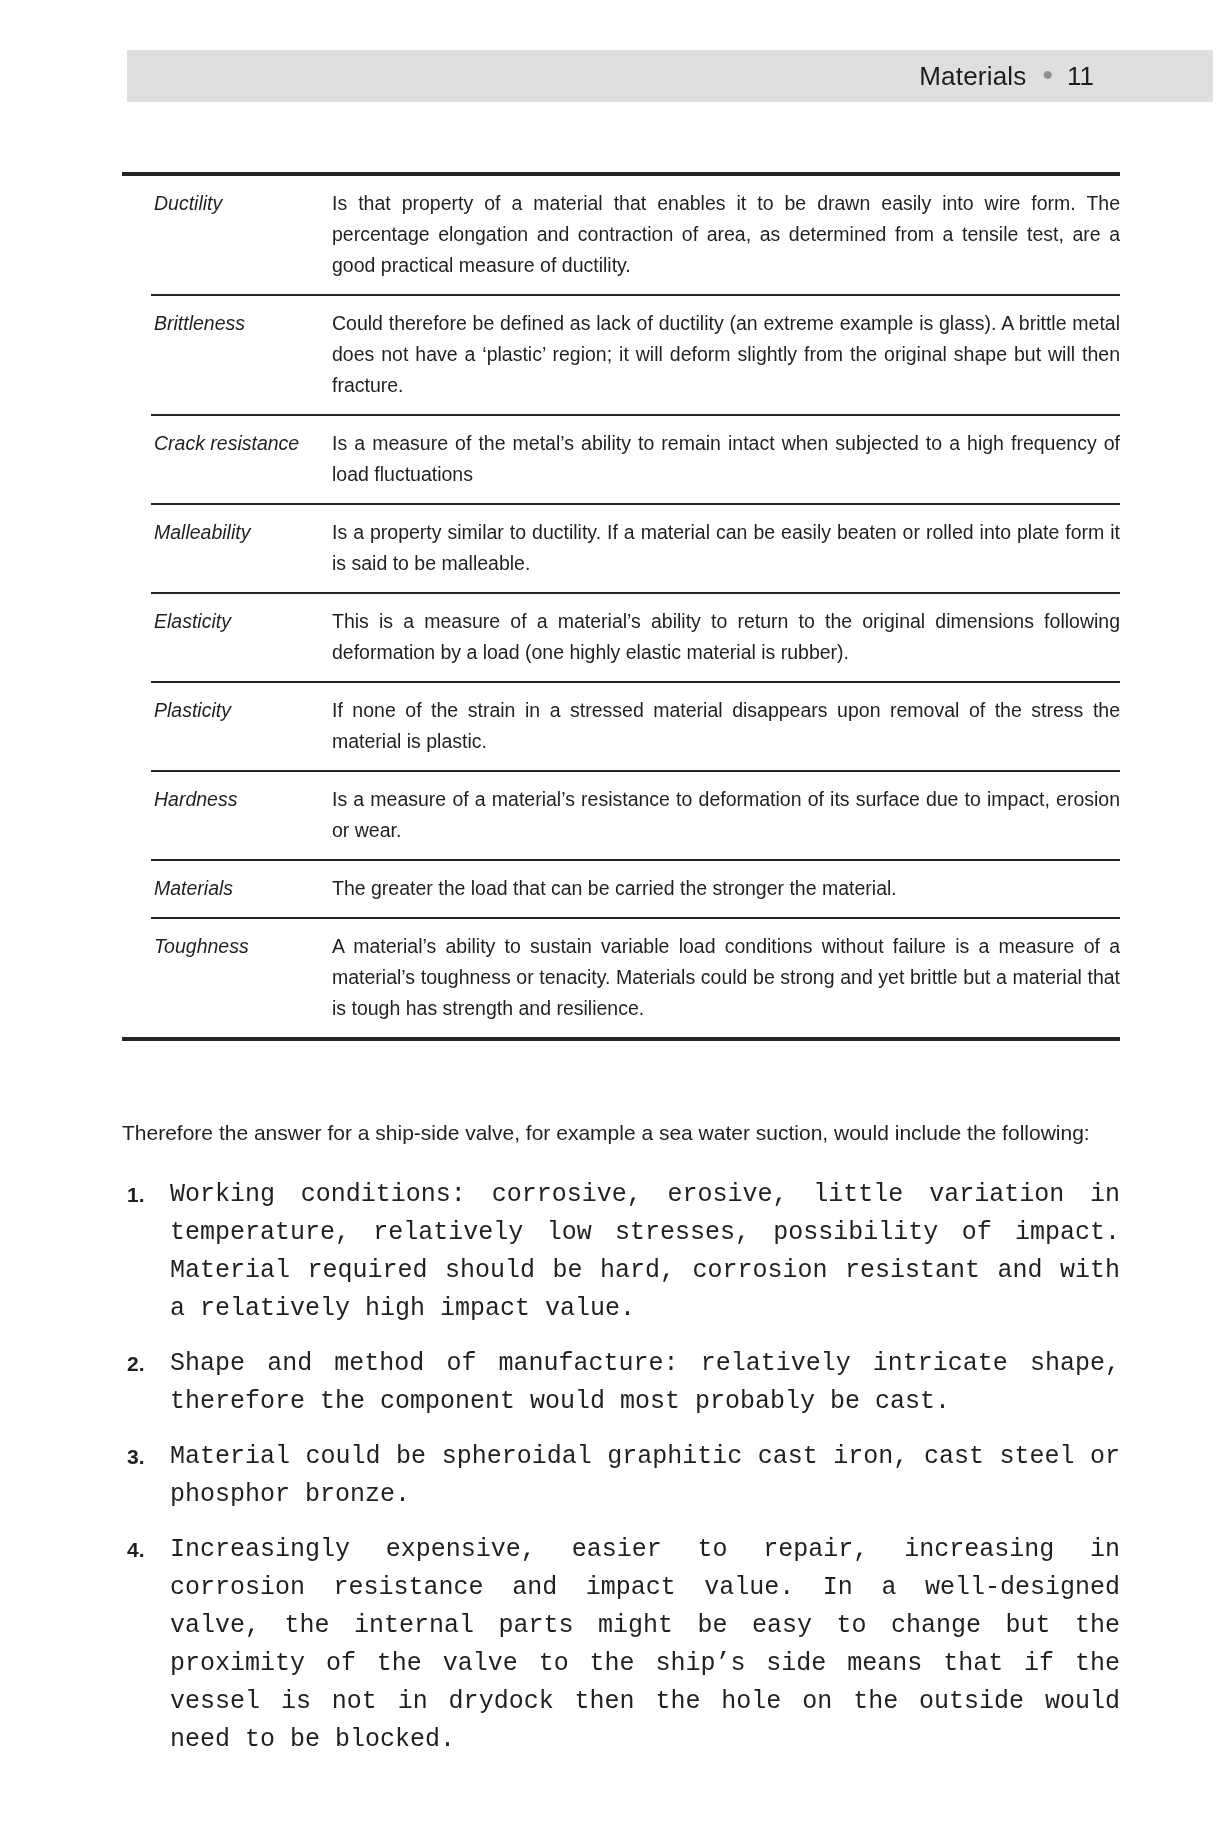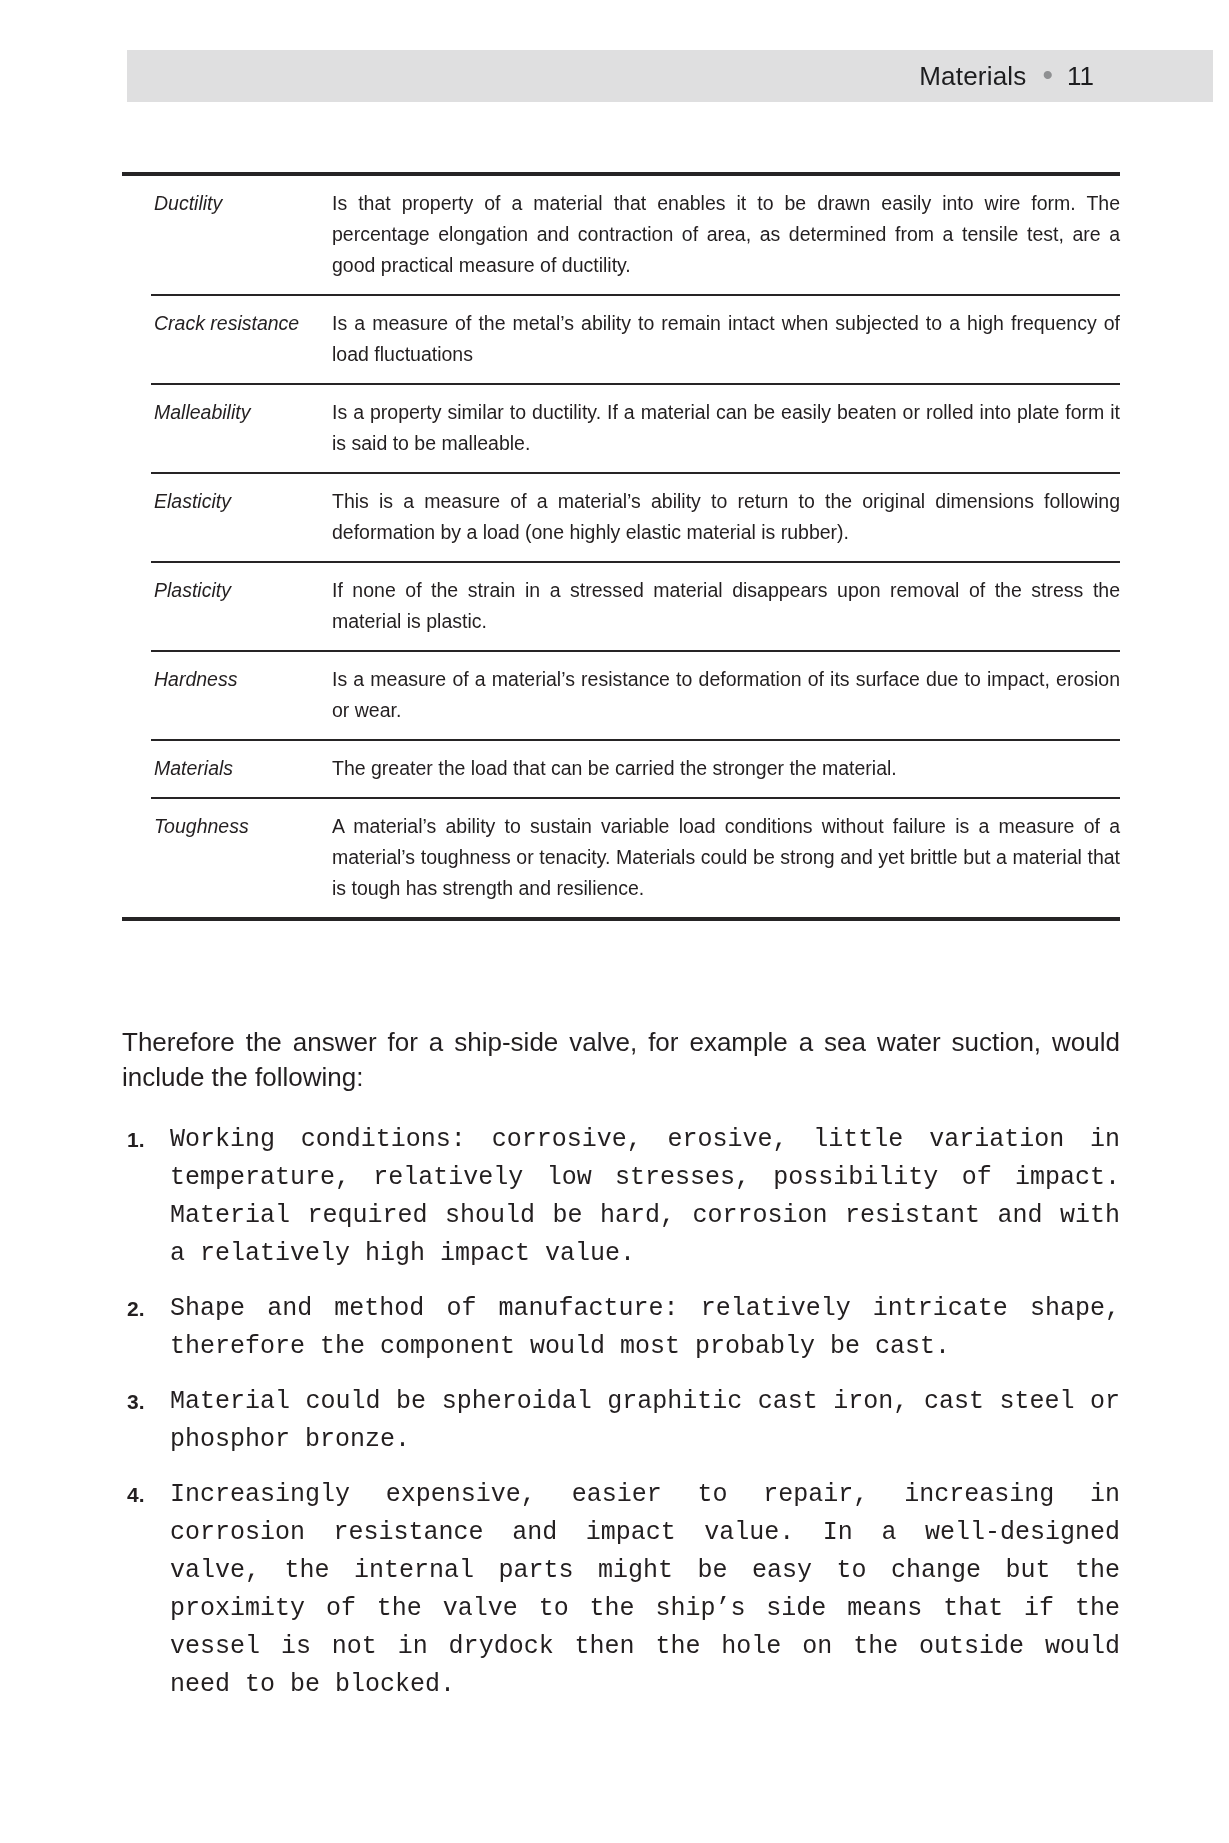--- a/index.html
+++ b/index.html
@@ -67,22 +67,22 @@
     line-height: 31px;
     padding-left: 3px;
   }
   .def {
     flex: 1;
     font-size: 19.5px;
     line-height: 31px;
     text-align: justify;
   }
   .lead {
-    margin-top: 104px;
-    font-size: 26px;
+    margin-top: 74px;
+    font-size: 21px;
     line-height: 35px;
     text-align: justify;
   }
   .answer-list {
     margin-top: 26px;
     list-style: none;
   }
   .answer-item {
     display: flex;
     margin-bottom: 17px;
@@ -115,20 +115,24 @@
 
   <main class="content">
 
     <div class="props-table">
 
       <div class="trow">
         <div class="term">Ductility</div>
         <div class="def">Is that property of a material that enables it to be drawn easily into wire form. The percentage elongation and contraction of area, as determined from a tensile test, are a good practical measure of ductility.</div>
       </div>
 
+      <div class="trow">
+        <div class="term">Brittleness</div>
+        <div class="def">Could therefore be defined as lack of ductility (an extreme example is glass). A brittle metal does not have a ‘plastic’ region; it will deform slightly from the original shape but will then fracture.</div>
+      </div>
 
       <div class="trow">
         <div class="term">Crack resistance</div>
         <div class="def">Is a measure of the metal’s ability to remain intact when subjected to a high frequency of load fluctuations</div>
       </div>
 
       <div class="trow">
         <div class="term">Malleability</div>
         <div class="def">Is a property similar to ductility. If a material can be easily beaten or rolled into plate form it is said to be malleable.</div>
       </div>

